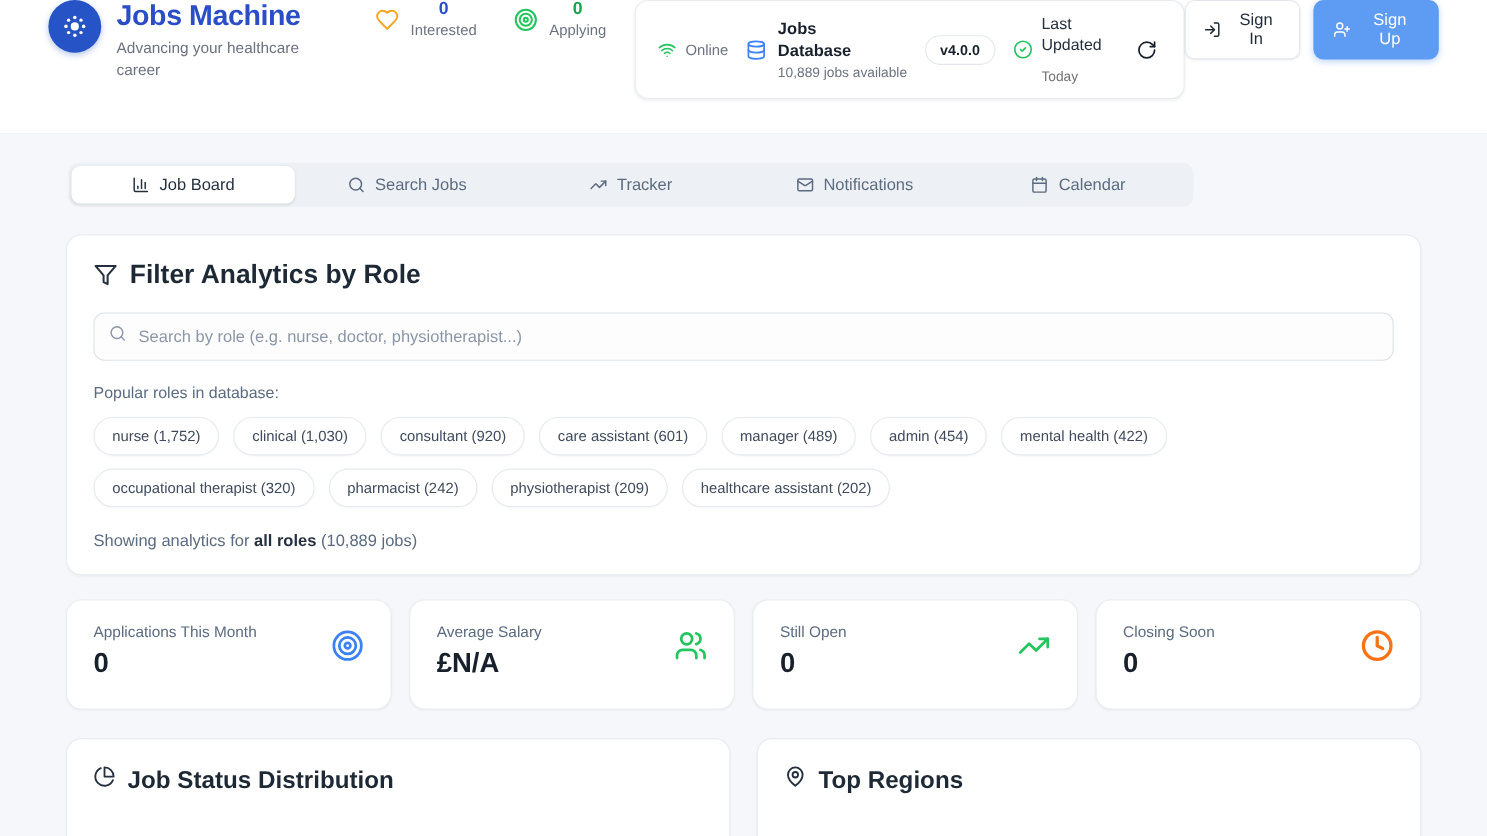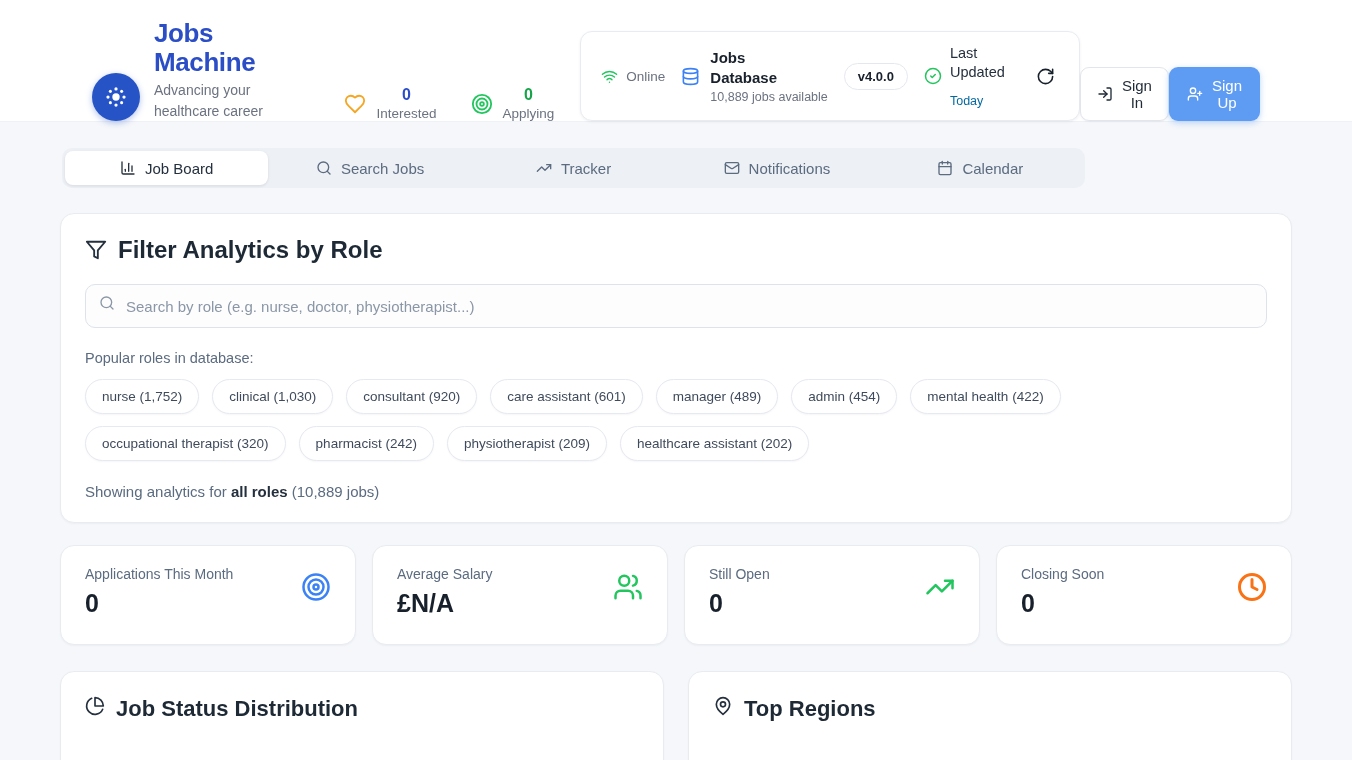--- a/index.html
+++ b/index.html
@@ -10,22 +10,22 @@
     font-family:"Liberation Sans", sans-serif;
     color:#1f2a37;
   }
   svg { display:block; }
 
   
   .header {
     background:#ffffff;
     height:122px;
     display:flex;
-    align-items:flex-end;
-    padding:0 92px;
+    align-items:flex-start;
+    padding:0 44px;
     border-bottom:1px solid #eef1f5;
   }
   .logo {
     width:48px; height:48px; border-radius:50%;
     background:#2653c5;
     display:flex; align-items:center; justify-content:center;
     box-shadow:0 2px 6px rgba(38,83,197,.35);
     flex:0 0 auto;
   }
   .brand { margin-left:14px; width:200px; }
@@ -59,24 +59,24 @@
   .db-main { display:flex; align-items:center; gap:10px; }
   .db-text .db-name { font-size:15px; font-weight:bold; color:#17202b; width:92px; line-height:1.3; }
   .db-text .db-sub { font-size:12.5px; color:#6b7280; margin-top:3px; white-space:nowrap; }
   .db-version {
     border:1px solid #e4e8ee; border-radius:999px;
     padding:5px 13px; font-size:13px; font-weight:bold; color:#17202b;
     background:#fff; white-space:nowrap;
   }
   .db-updated { display:flex; align-items:center; gap:8px; }
   .db-updated-text .lbl { font-size:14.5px; color:#25303e; width:66px; line-height:1.3; }
-  .db-updated-text .val { font-size:12.5px; color:#0369a1; margin-top:12px; }
+  .db-updated-text .val { font-size:12.5px; color:#737373; margin-top:12px; }
   .db-refresh { background:none; border:none; cursor:pointer; padding:4px; color:#17202b; }
 
-  .auth { margin-left:auto; display:flex; align-items:center; gap:0; }
+  .auth { margin-left:auto; display:flex; align-items:center; gap:12px; }
   .btn-signin {
     display:flex; align-items:center; gap:9px;
     background:#fff; border:1px solid #e2e6ec; border-radius:9px;
     padding:9px 16px; font-size:15px; color:#1f2a37;
     font-family:inherit; cursor:pointer;
     box-shadow:0 1px 2px rgba(16,24,40,.05);
   }
   .btn-signup {
     display:flex; align-items:center; gap:9px;
     background:#5e9cf3; border:none; border-radius:9px;

